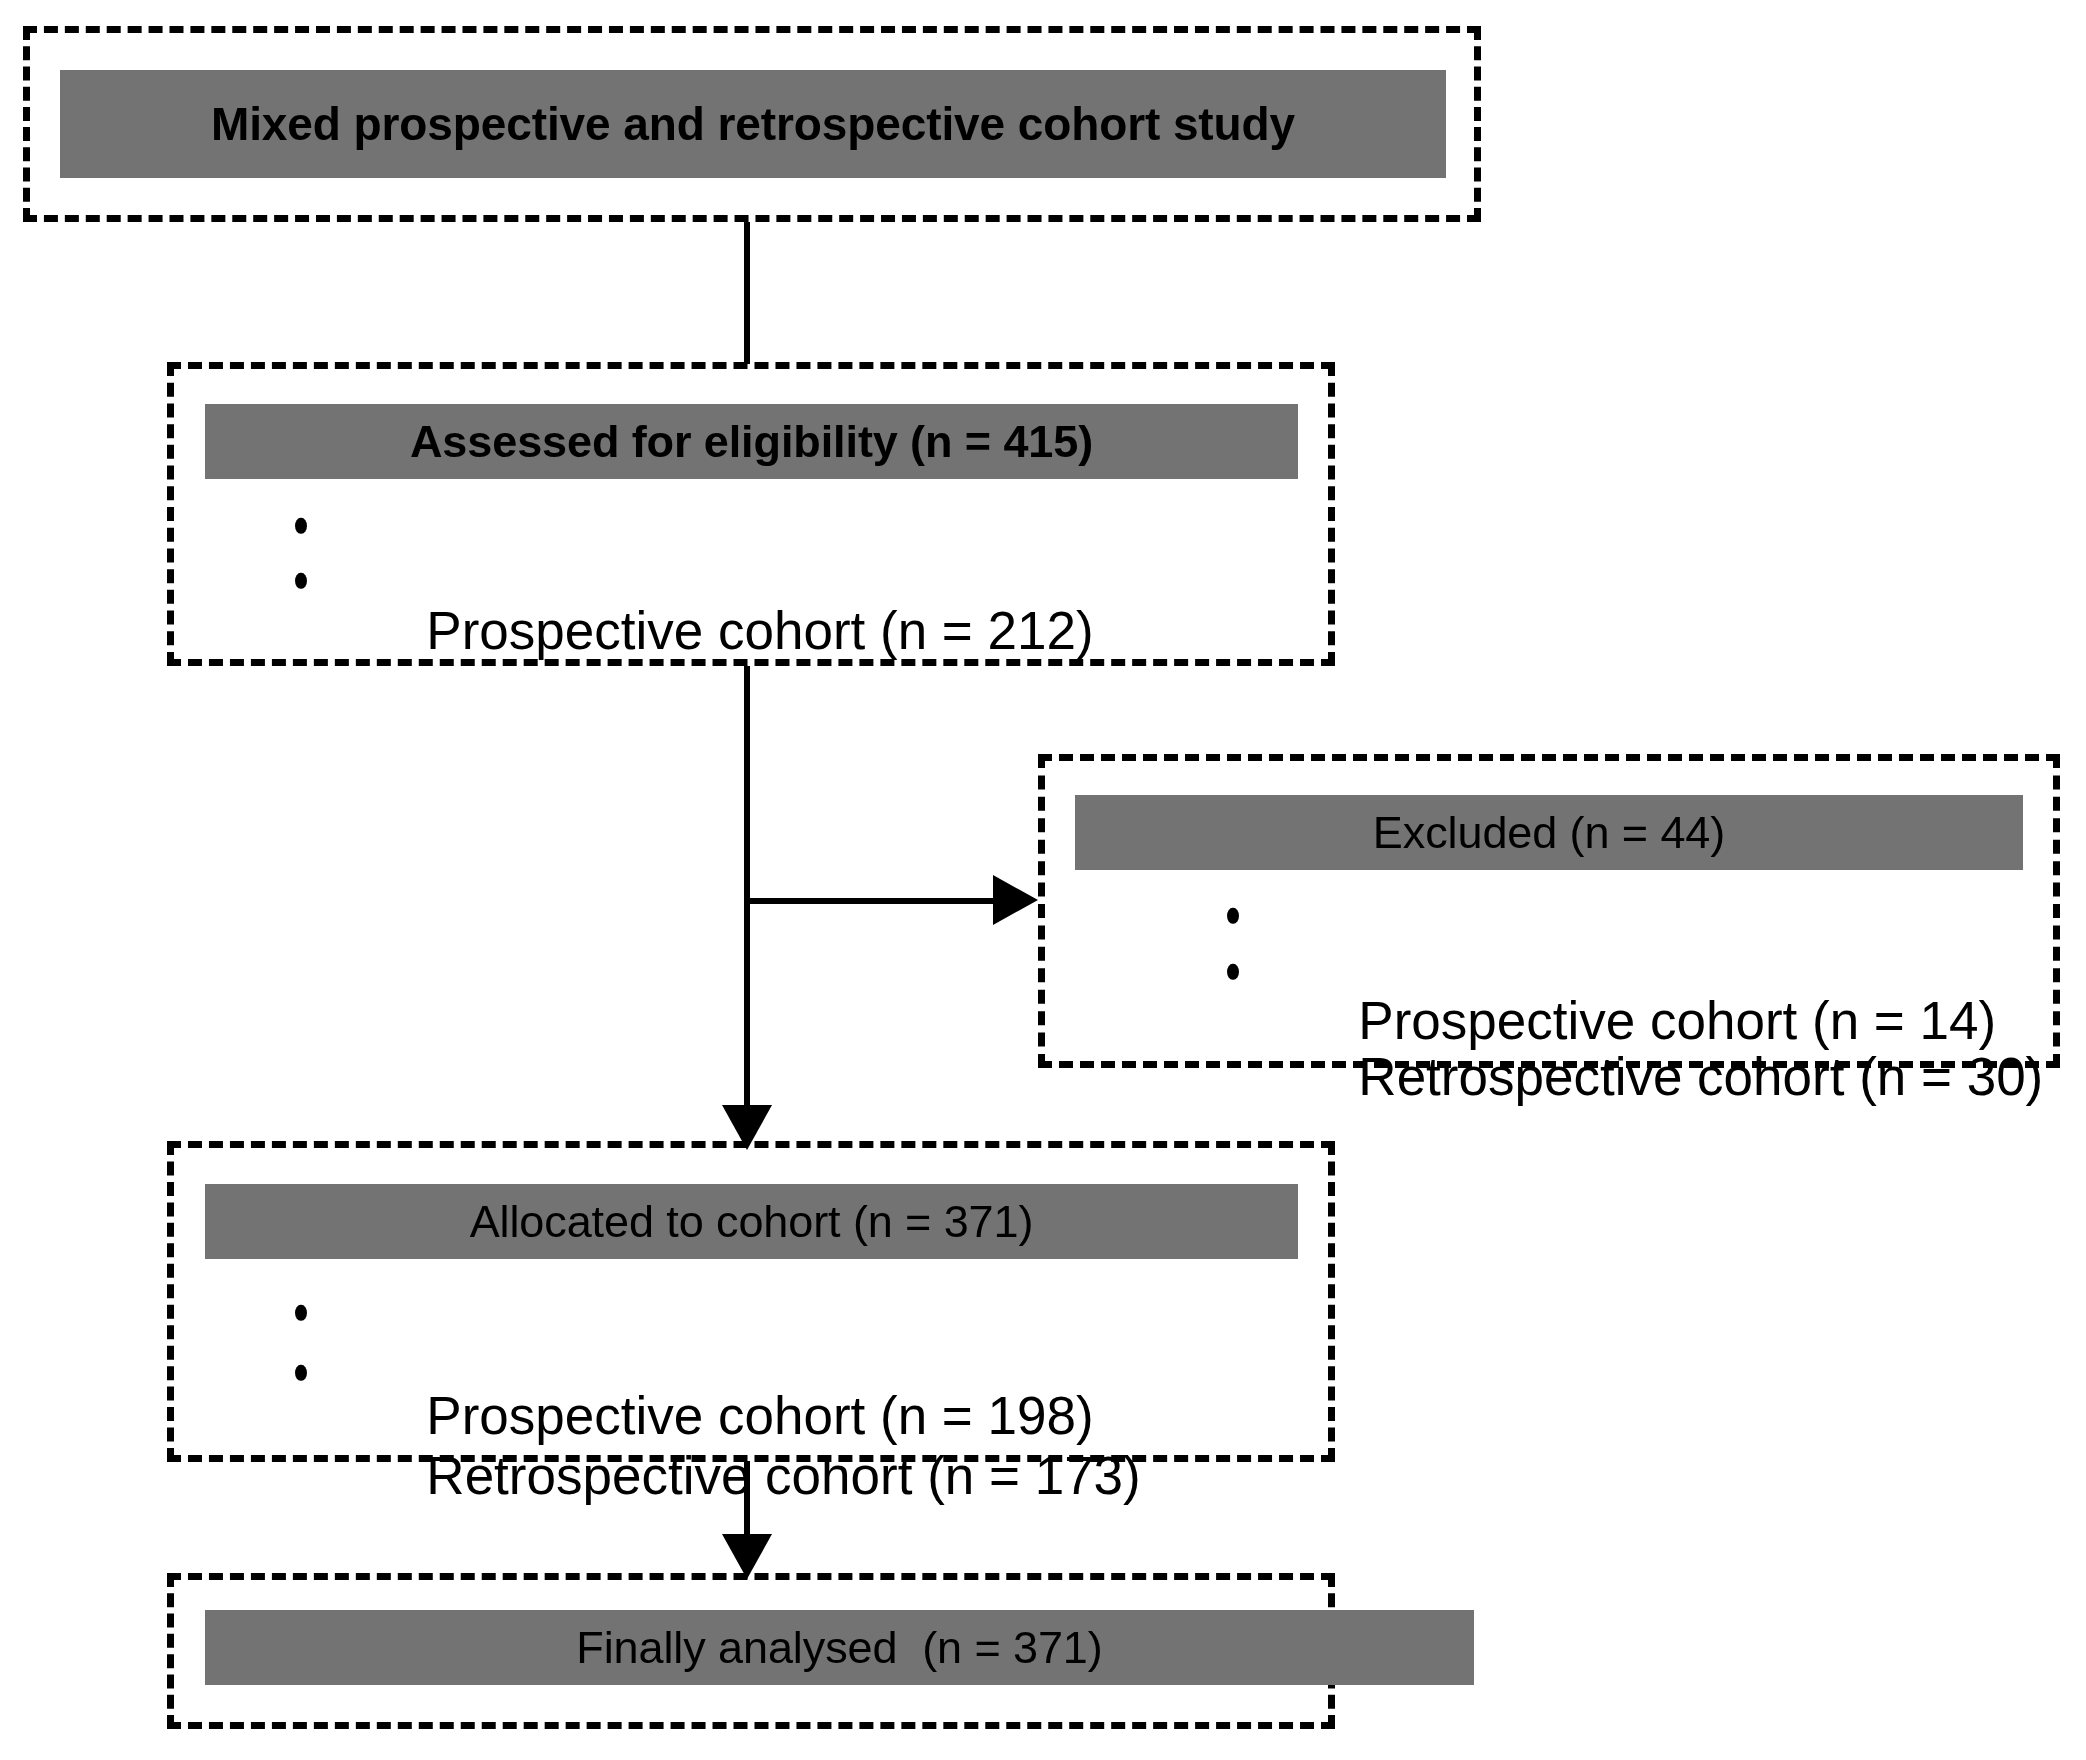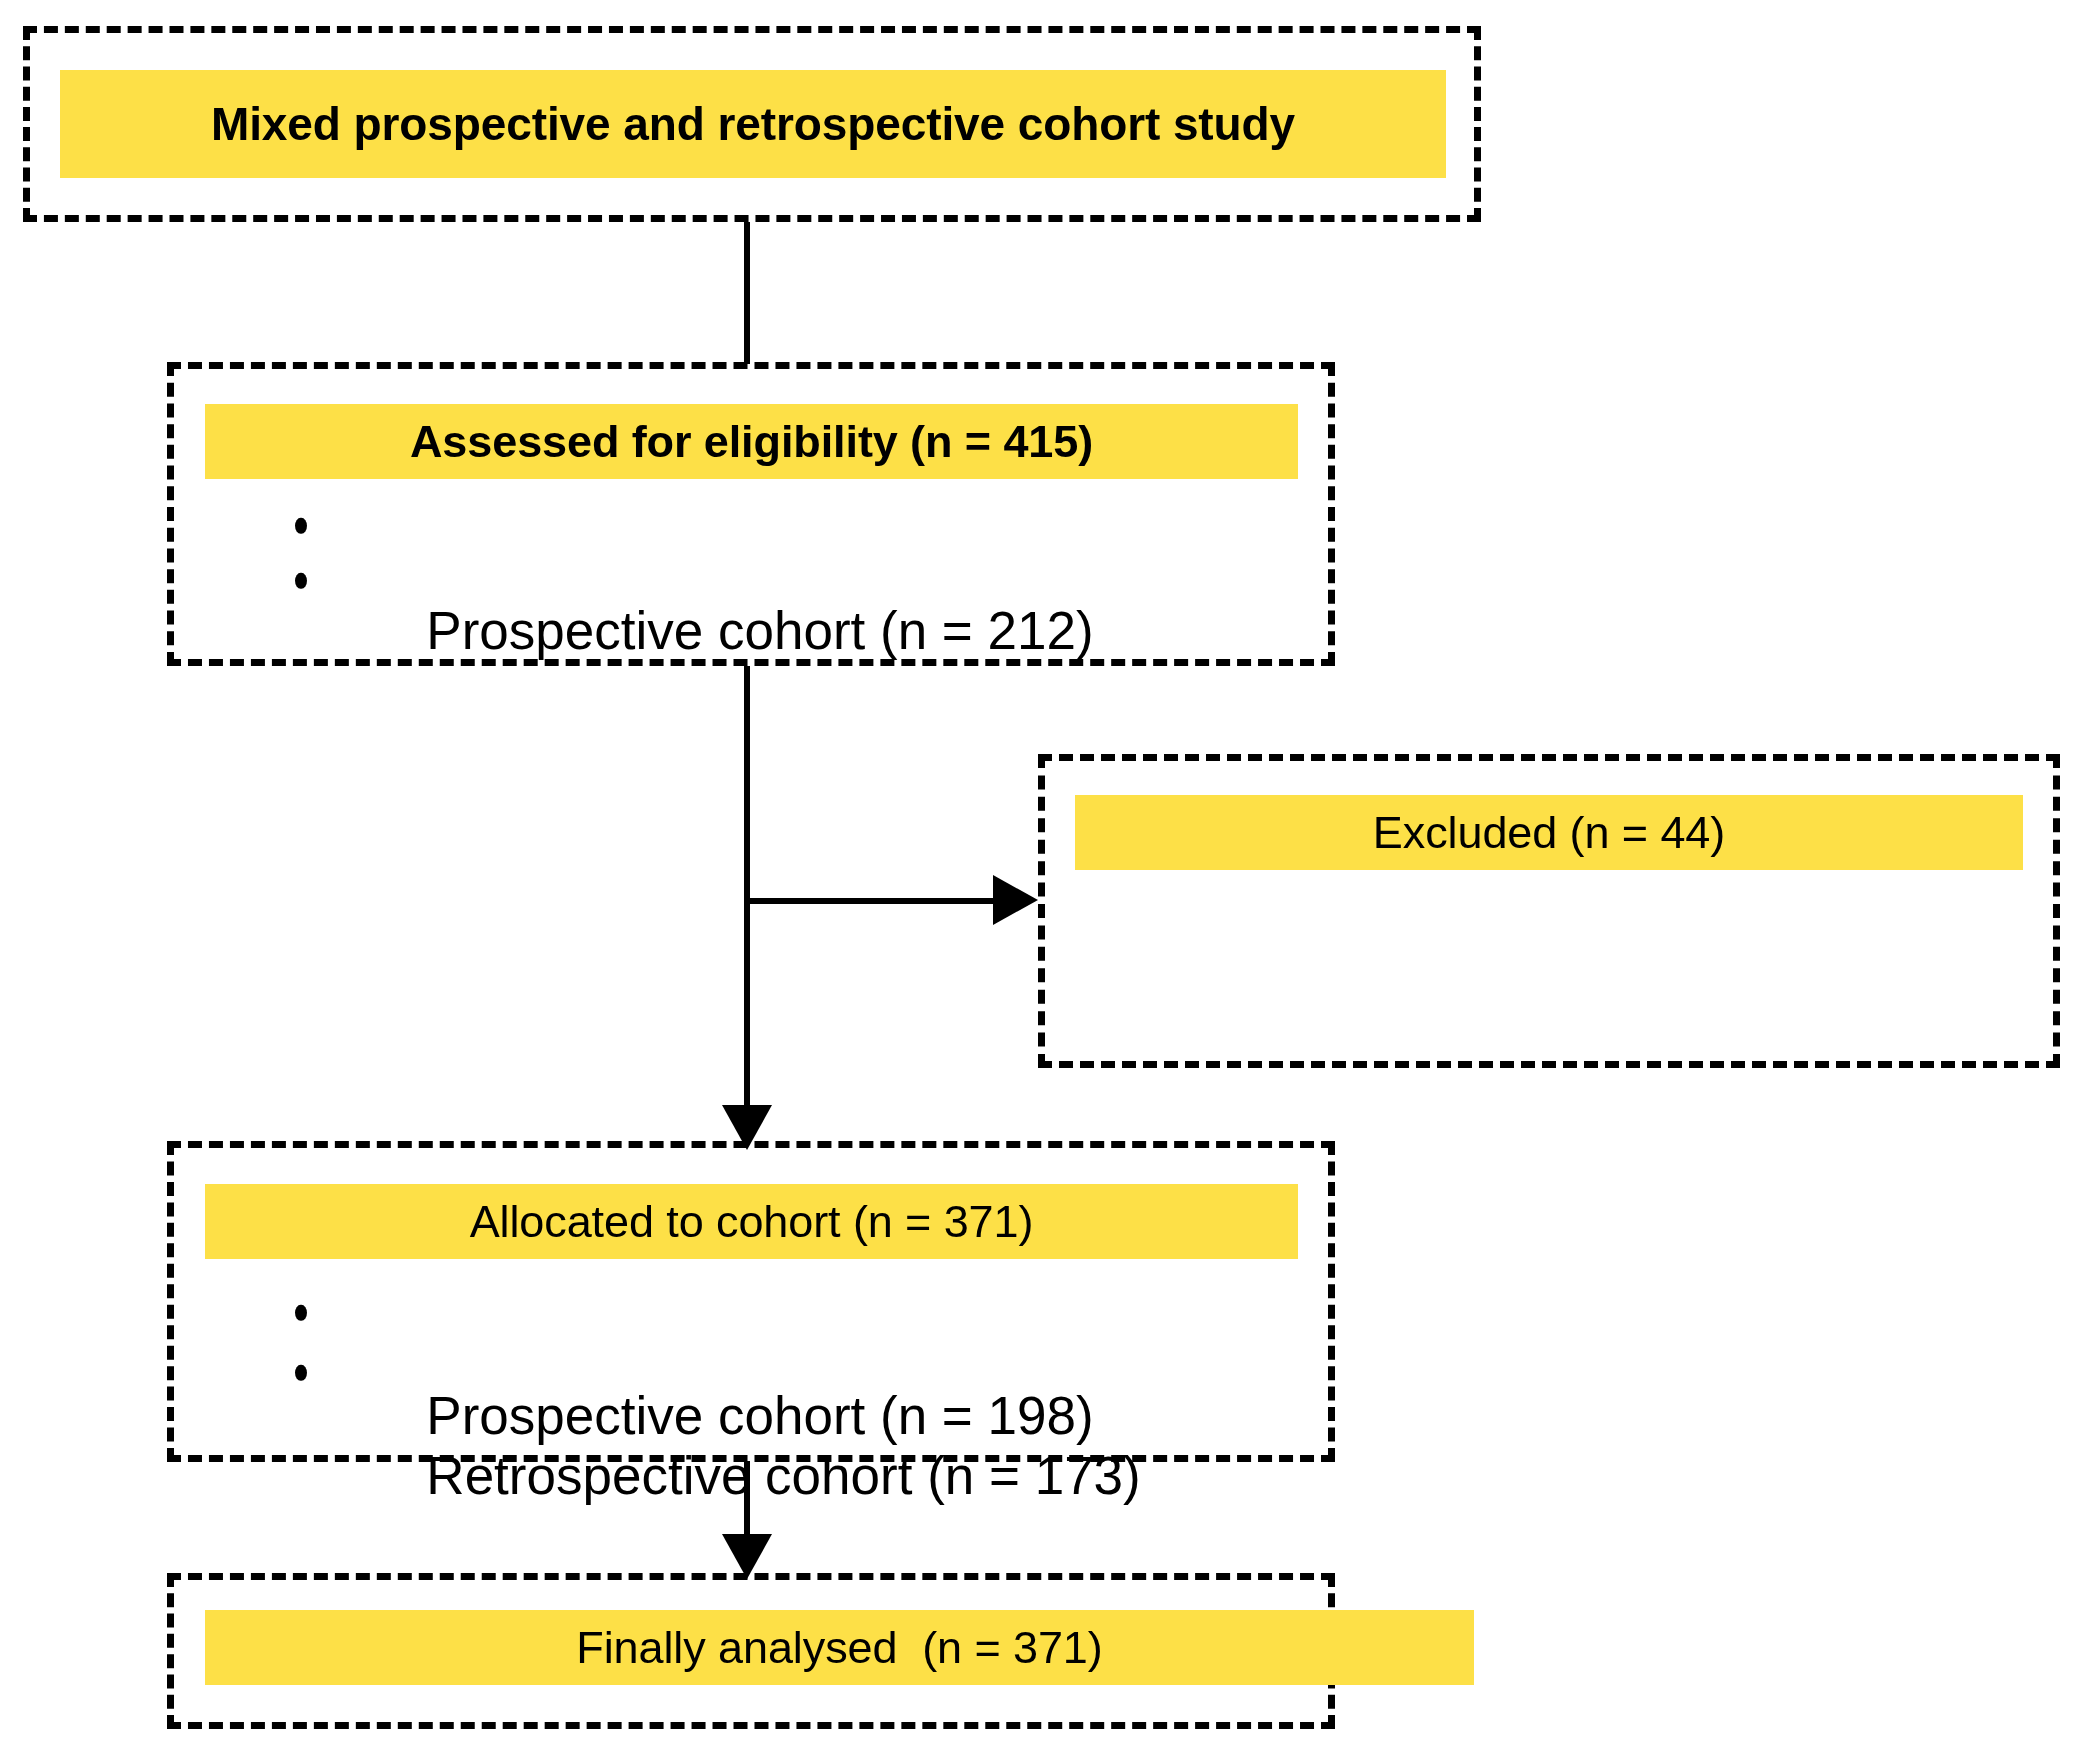--- a/index.html
+++ b/index.html
@@ -29,21 +29,21 @@
   .node-box {
     position: absolute;
     box-sizing: border-box;
     border: 7.5px dashed #000000;
     background: transparent;
   }
 
   
   .head-band {
     position: absolute;
-    background: #fde047;
+    background: #737373;
     display: flex;
     align-items: center;
     justify-content: center;
     box-sizing: border-box;
   }
   .head-band .head-text {
     font-size: 45px;
     line-height: 1.0;
     color: #000000;
     white-space: pre;
@@ -140,20 +140,30 @@
   <div class="v-line" style="left:744px; top:666px; height:450px;"></div>
   <div class="arrow-down" style="left:722px; top:1105px;"></div>
 
   <div class="h-line" style="left:744px; top:898px; width:276px;"></div>
   <div class="arrow-right" style="left:993px; top:875px;"></div>
 
   <div class="node-box" style="left:1038px; top:754px; width:1022px; height:314px;"></div>
   <div class="head-band" style="left:1075px; top:795px; width:948px; height:75px;">
     <span class="head-text">Excluded (n = 44)</span>
   </div>
+  <ul class="bullet-list" style="left:1270px; top:888px; width:785px;">
+    <li style="height:56px;">
+      <span class="bullet-dot" style="left:-43px;"></span>
+      <span class="bullet-label">Prospective cohort (n = 14)</span>
+    </li>
+    <li style="height:56px;">
+      <span class="bullet-dot" style="left:-43px;"></span>
+      <span class="bullet-label">Retrospective cohort (n = 30)</span>
+    </li>
+  </ul>
 
   <div class="node-box" style="left:167px; top:1141px; width:1168px; height:321px;"></div>
   <div class="head-band" style="left:205px; top:1184px; width:1093px; height:75px;">
     <span class="head-text">Allocated to cohort (n = 371)</span>
   </div>
   <ul class="bullet-list" style="left:338px; top:1283px; width:955px;">
     <li style="height:60px;">
       <span class="bullet-dot" style="left:-43px;"></span>
       <span class="bullet-label">Prospective cohort (n = 198)</span>
     </li>

